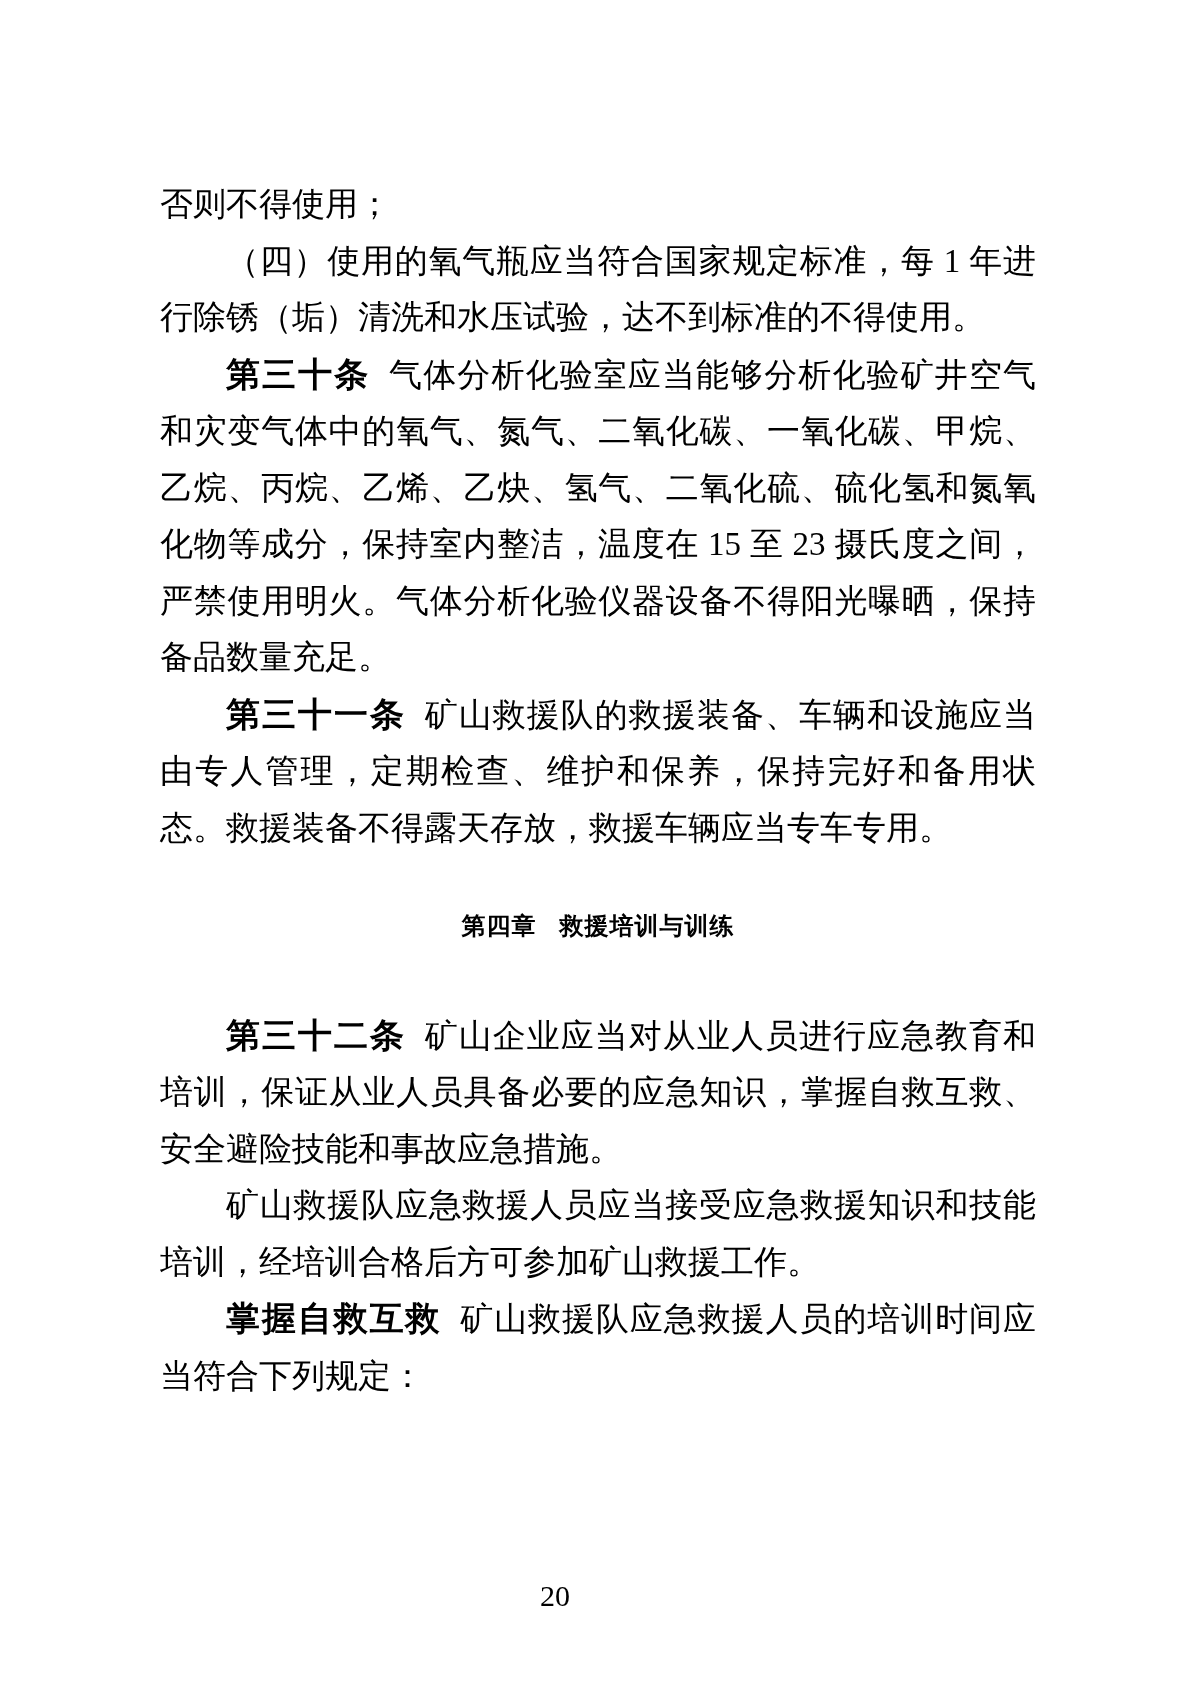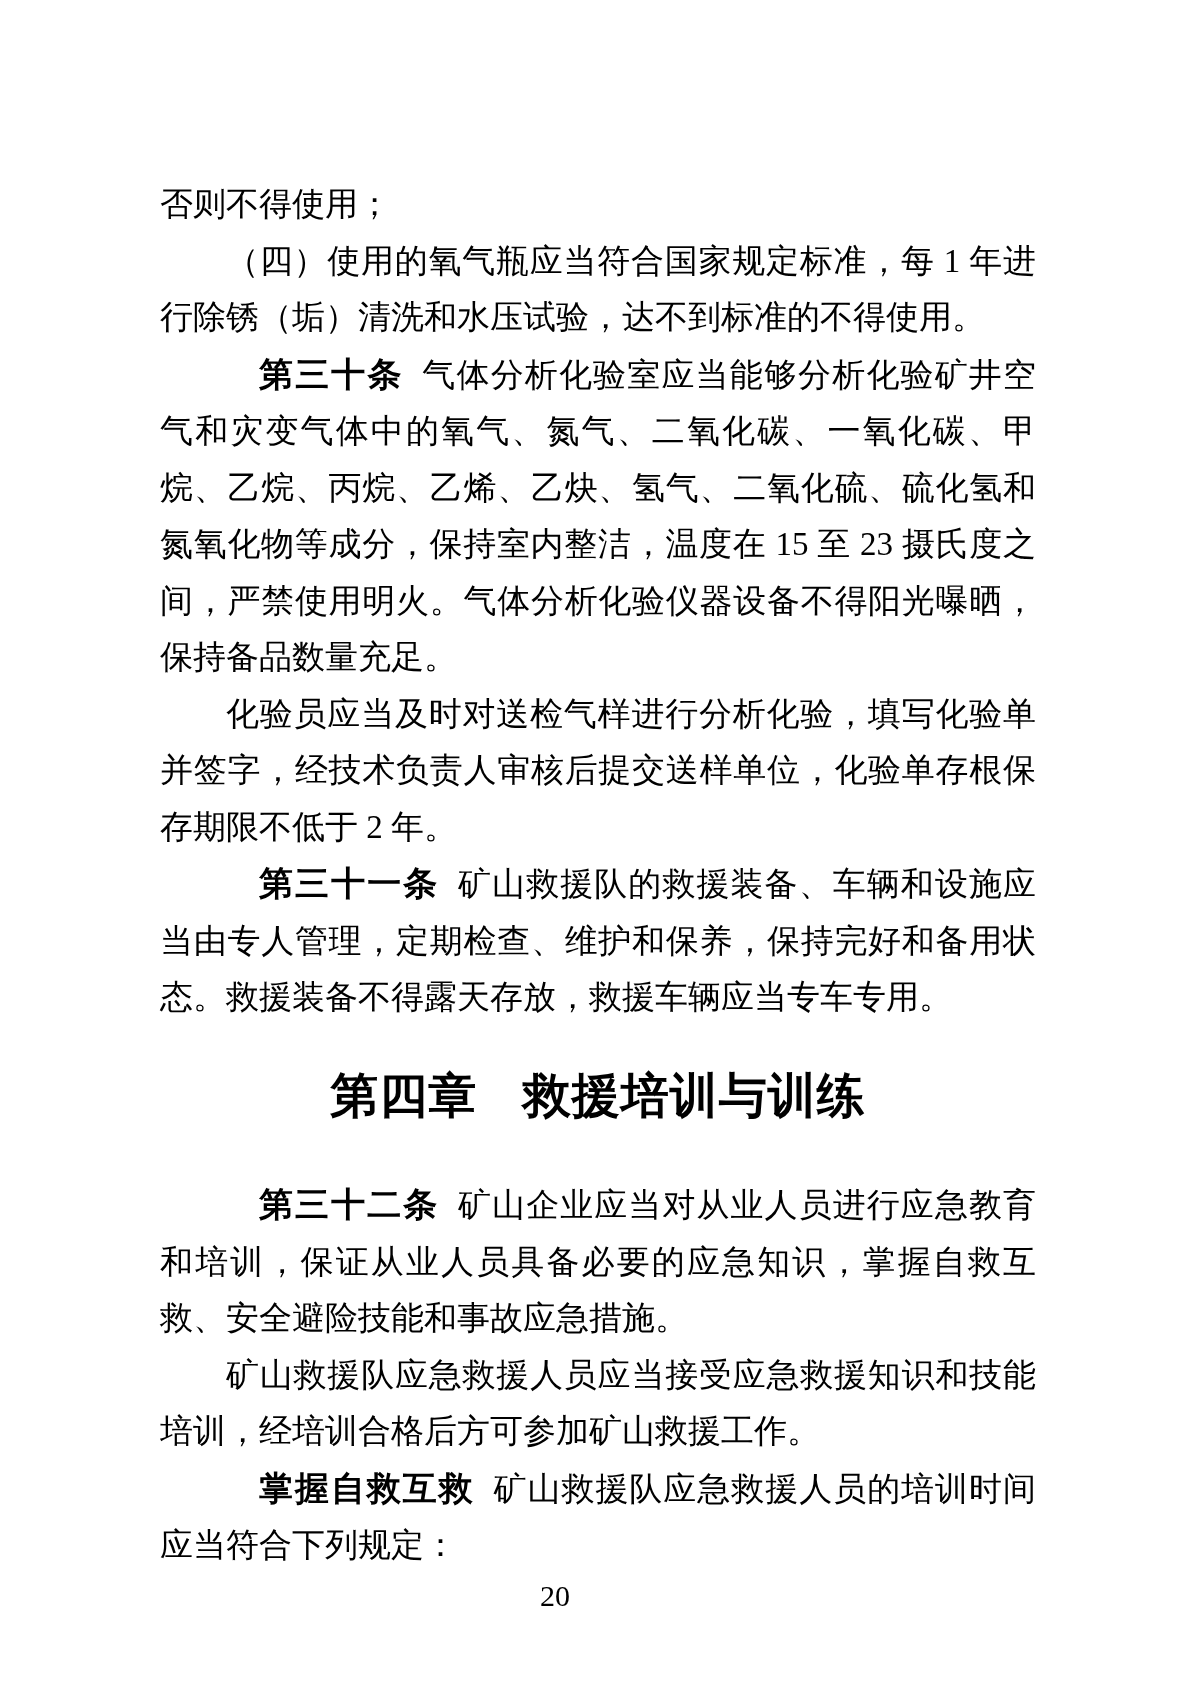--- a/index.html
+++ b/index.html
@@ -32,29 +32,28 @@
   }
   .para.indent {
     text-indent: 2em;
   }
   .article-label {
     font-family: "Liberation Sans", "DejaVu Sans", sans-serif;
     font-weight: 700;
     font-size: 34px;
     margin-right: 0.55em;
     letter-spacing: 1px;
-    margin-left: 33px;
   }
   .chapter {
     margin: 42px 0 52px 0;
     text-align: center;
     text-align-last: center;
     font-family: "Liberation Sans", "DejaVu Sans", sans-serif;
     font-weight: 700;
-    font-size: 48px;
+    font-size: 24px;
     line-height: 56.5px;
     letter-spacing: 1px;
   }
   .chapter-number {
     margin-right: 0.95em;
   }
   .page-number {
     position: absolute;
     left: 0;
     right: 0;
@@ -66,21 +65,20 @@
   }
 </style>
 </head>
 <body>
 
 <div class="page">
   <div class="content">
       <p class="para"><span>否则不得使用；</span></p>
       <p class="para indent"><span>（四）使用的氧气瓶应当符合国家规定标准，每 1 年进行除锈（垢）清洗和水压试验，达不到标准的不得使用。</span></p>
       <p class="para indent"><span class="article-label">第三十条</span><span>气体分析化验室应当能够分析化验矿井空气和灾变气体中的氧气、氮气、二氧化碳、一氧化碳、甲烷、乙烷、丙烷、乙烯、乙炔、氢气、二氧化硫、硫化氢和氮氧化物等成分，保持室内整洁，温度在 15 至 23 摄氏度之间，严禁使用明火。气体分析化验仪器设备不得阳光曝晒，保持备品数量充足。</span></p>
-      <p class="para indent"><span>化验员应当及时对送检气样进行分析化验，填写化验单并签字，经技术负责人审核后提交送样单位，化验单存根保存期限不低于 2 年。</span></p>
       <p class="para indent"><span class="article-label">第三十一条</span><span>矿山救援队的救援装备、车辆和设施应当由专人管理，定期检查、维护和保养，保持完好和备用状态。救援装备不得露天存放，救援车辆应当专车专用。</span></p>
       <h2 class="chapter"><span class="chapter-number">第四章</span><span>救援培训与训练</span></h2>
       <p class="para indent"><span class="article-label">第三十二条</span><span>矿山企业应当对从业人员进行应急教育和培训，保证从业人员具备必要的应急知识，掌握自救互救、安全避险技能和事故应急措施。</span></p>
       <p class="para indent"><span>矿山救援队应急救援人员应当接受应急救援知识和技能培训，经培训合格后方可参加矿山救援工作。</span></p>
       <p class="para indent"><span class="article-label">掌握自救互救</span><span>矿山救援队应急救援人员的培训时间应当符合下列规定：</span></p>
     </div>
   <div class="page-number">20</div>
 </div>
 
 </body></html>

